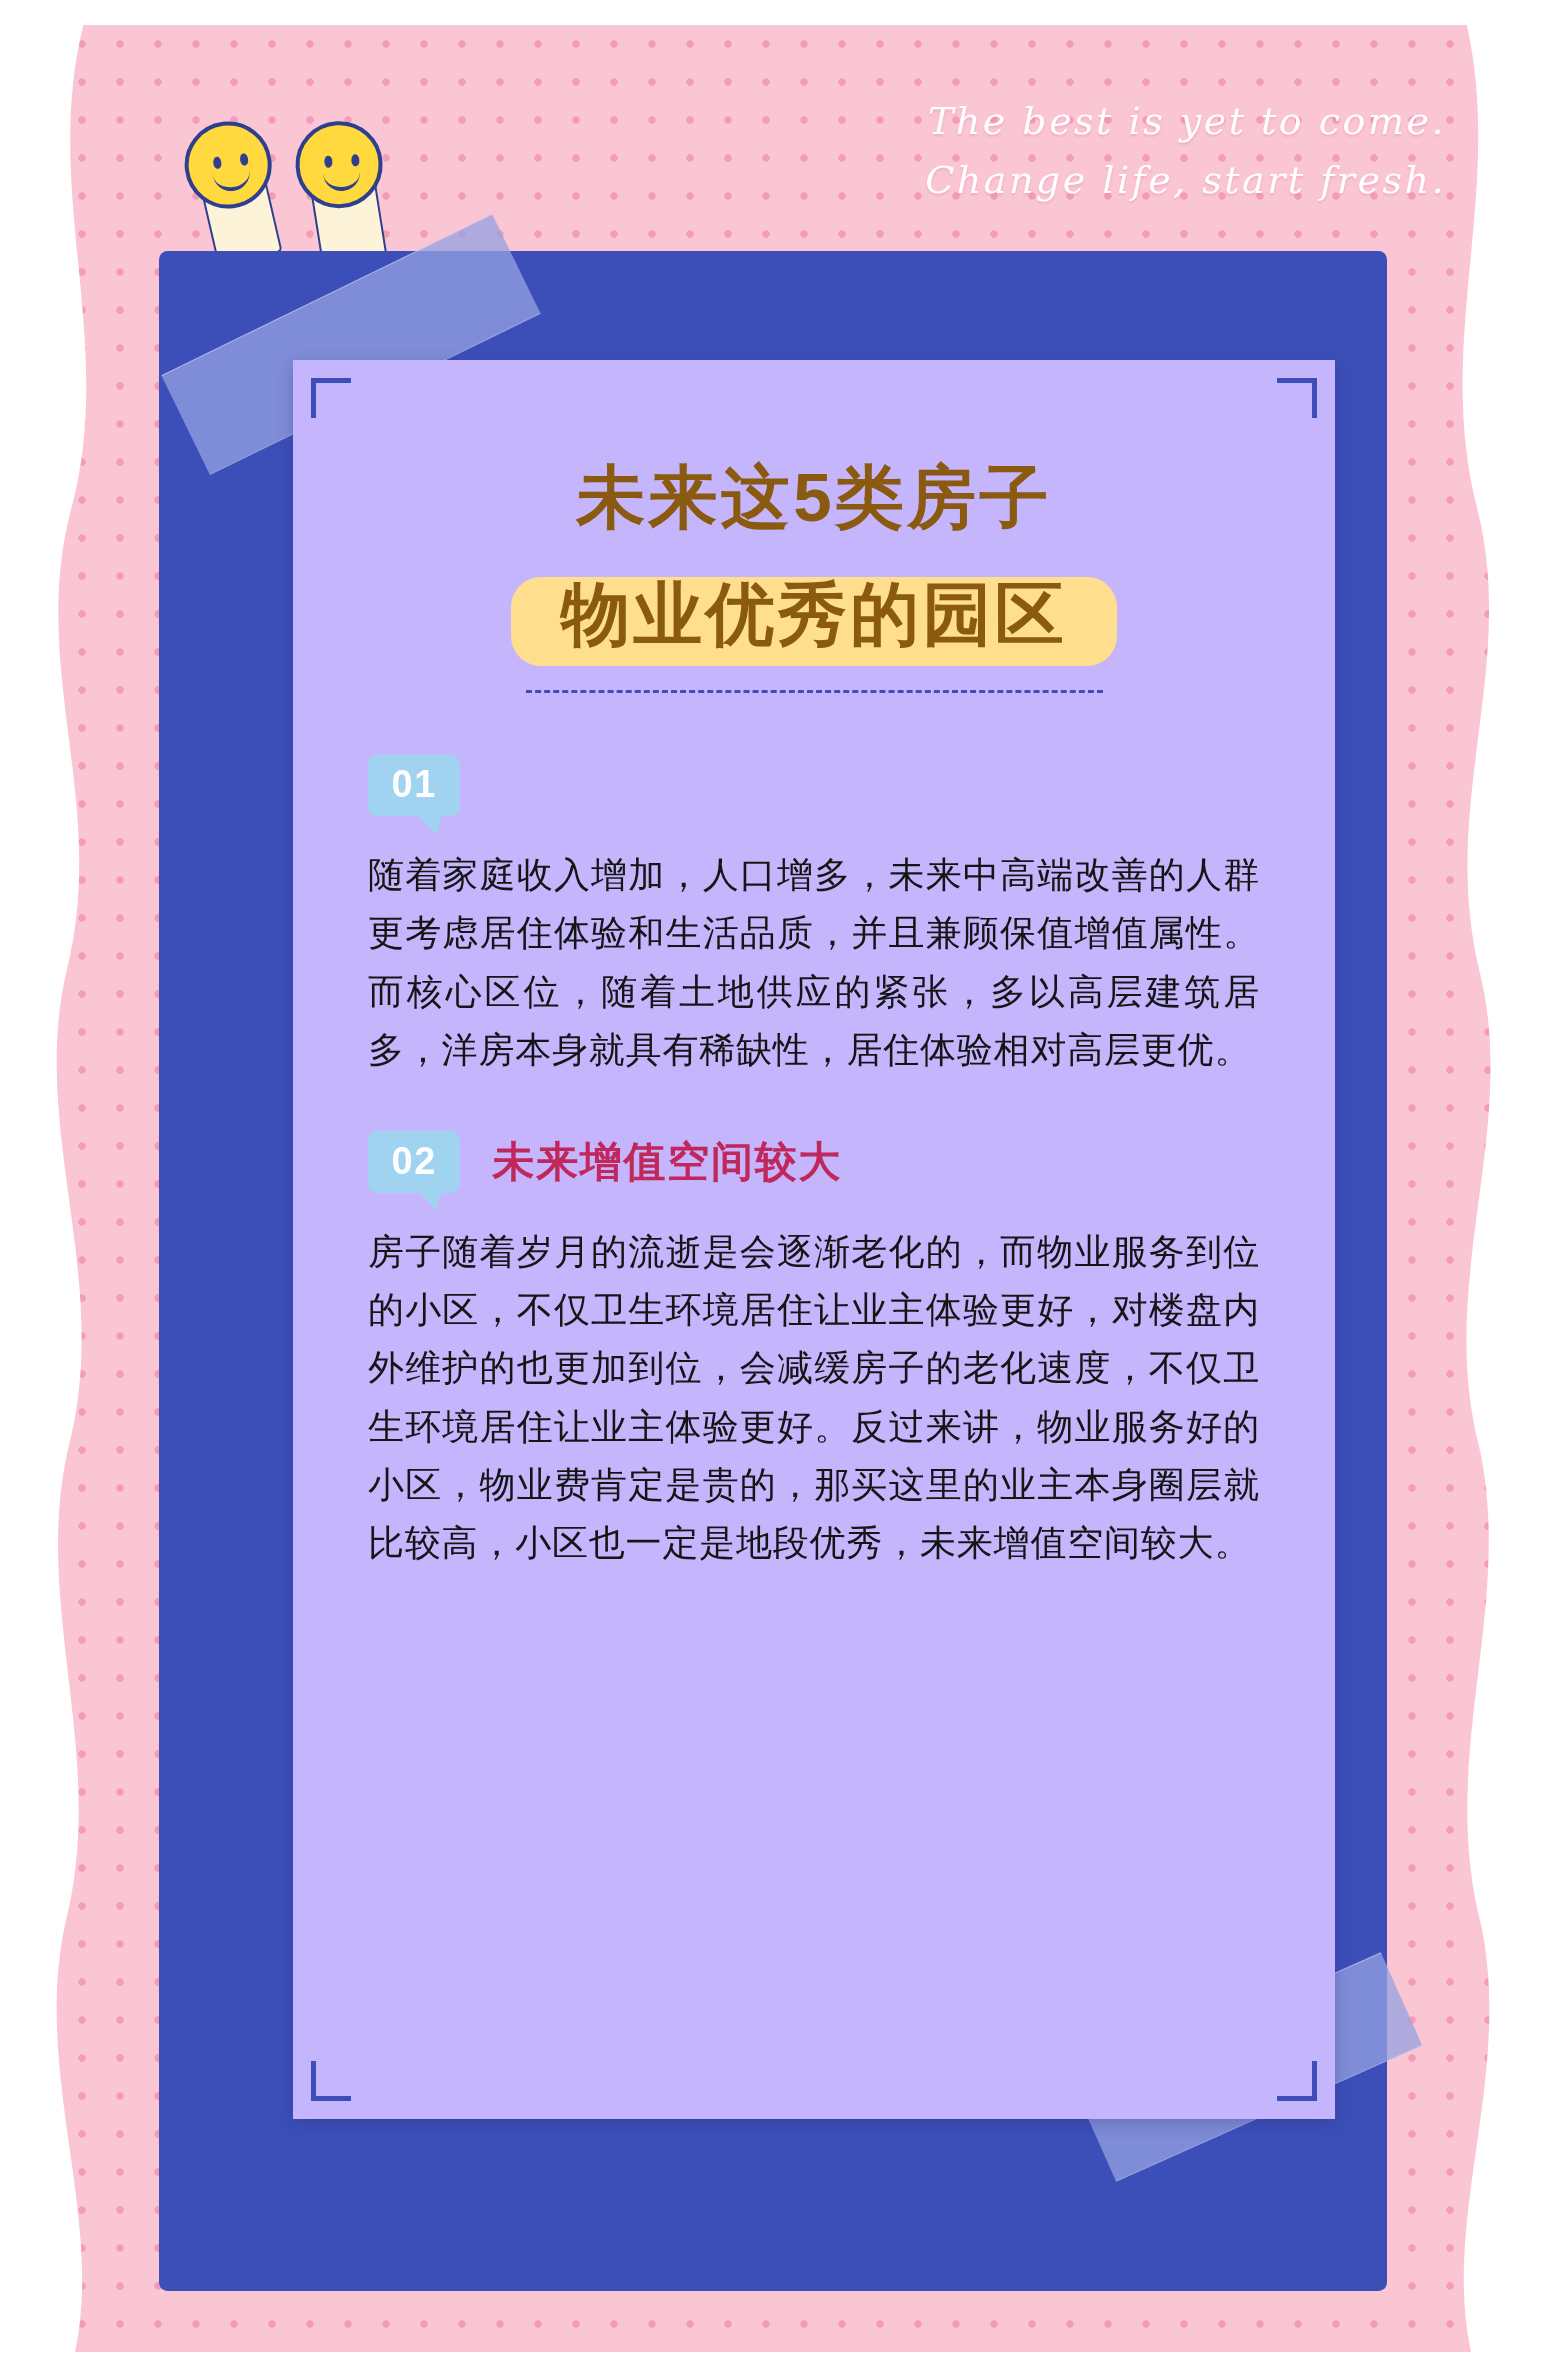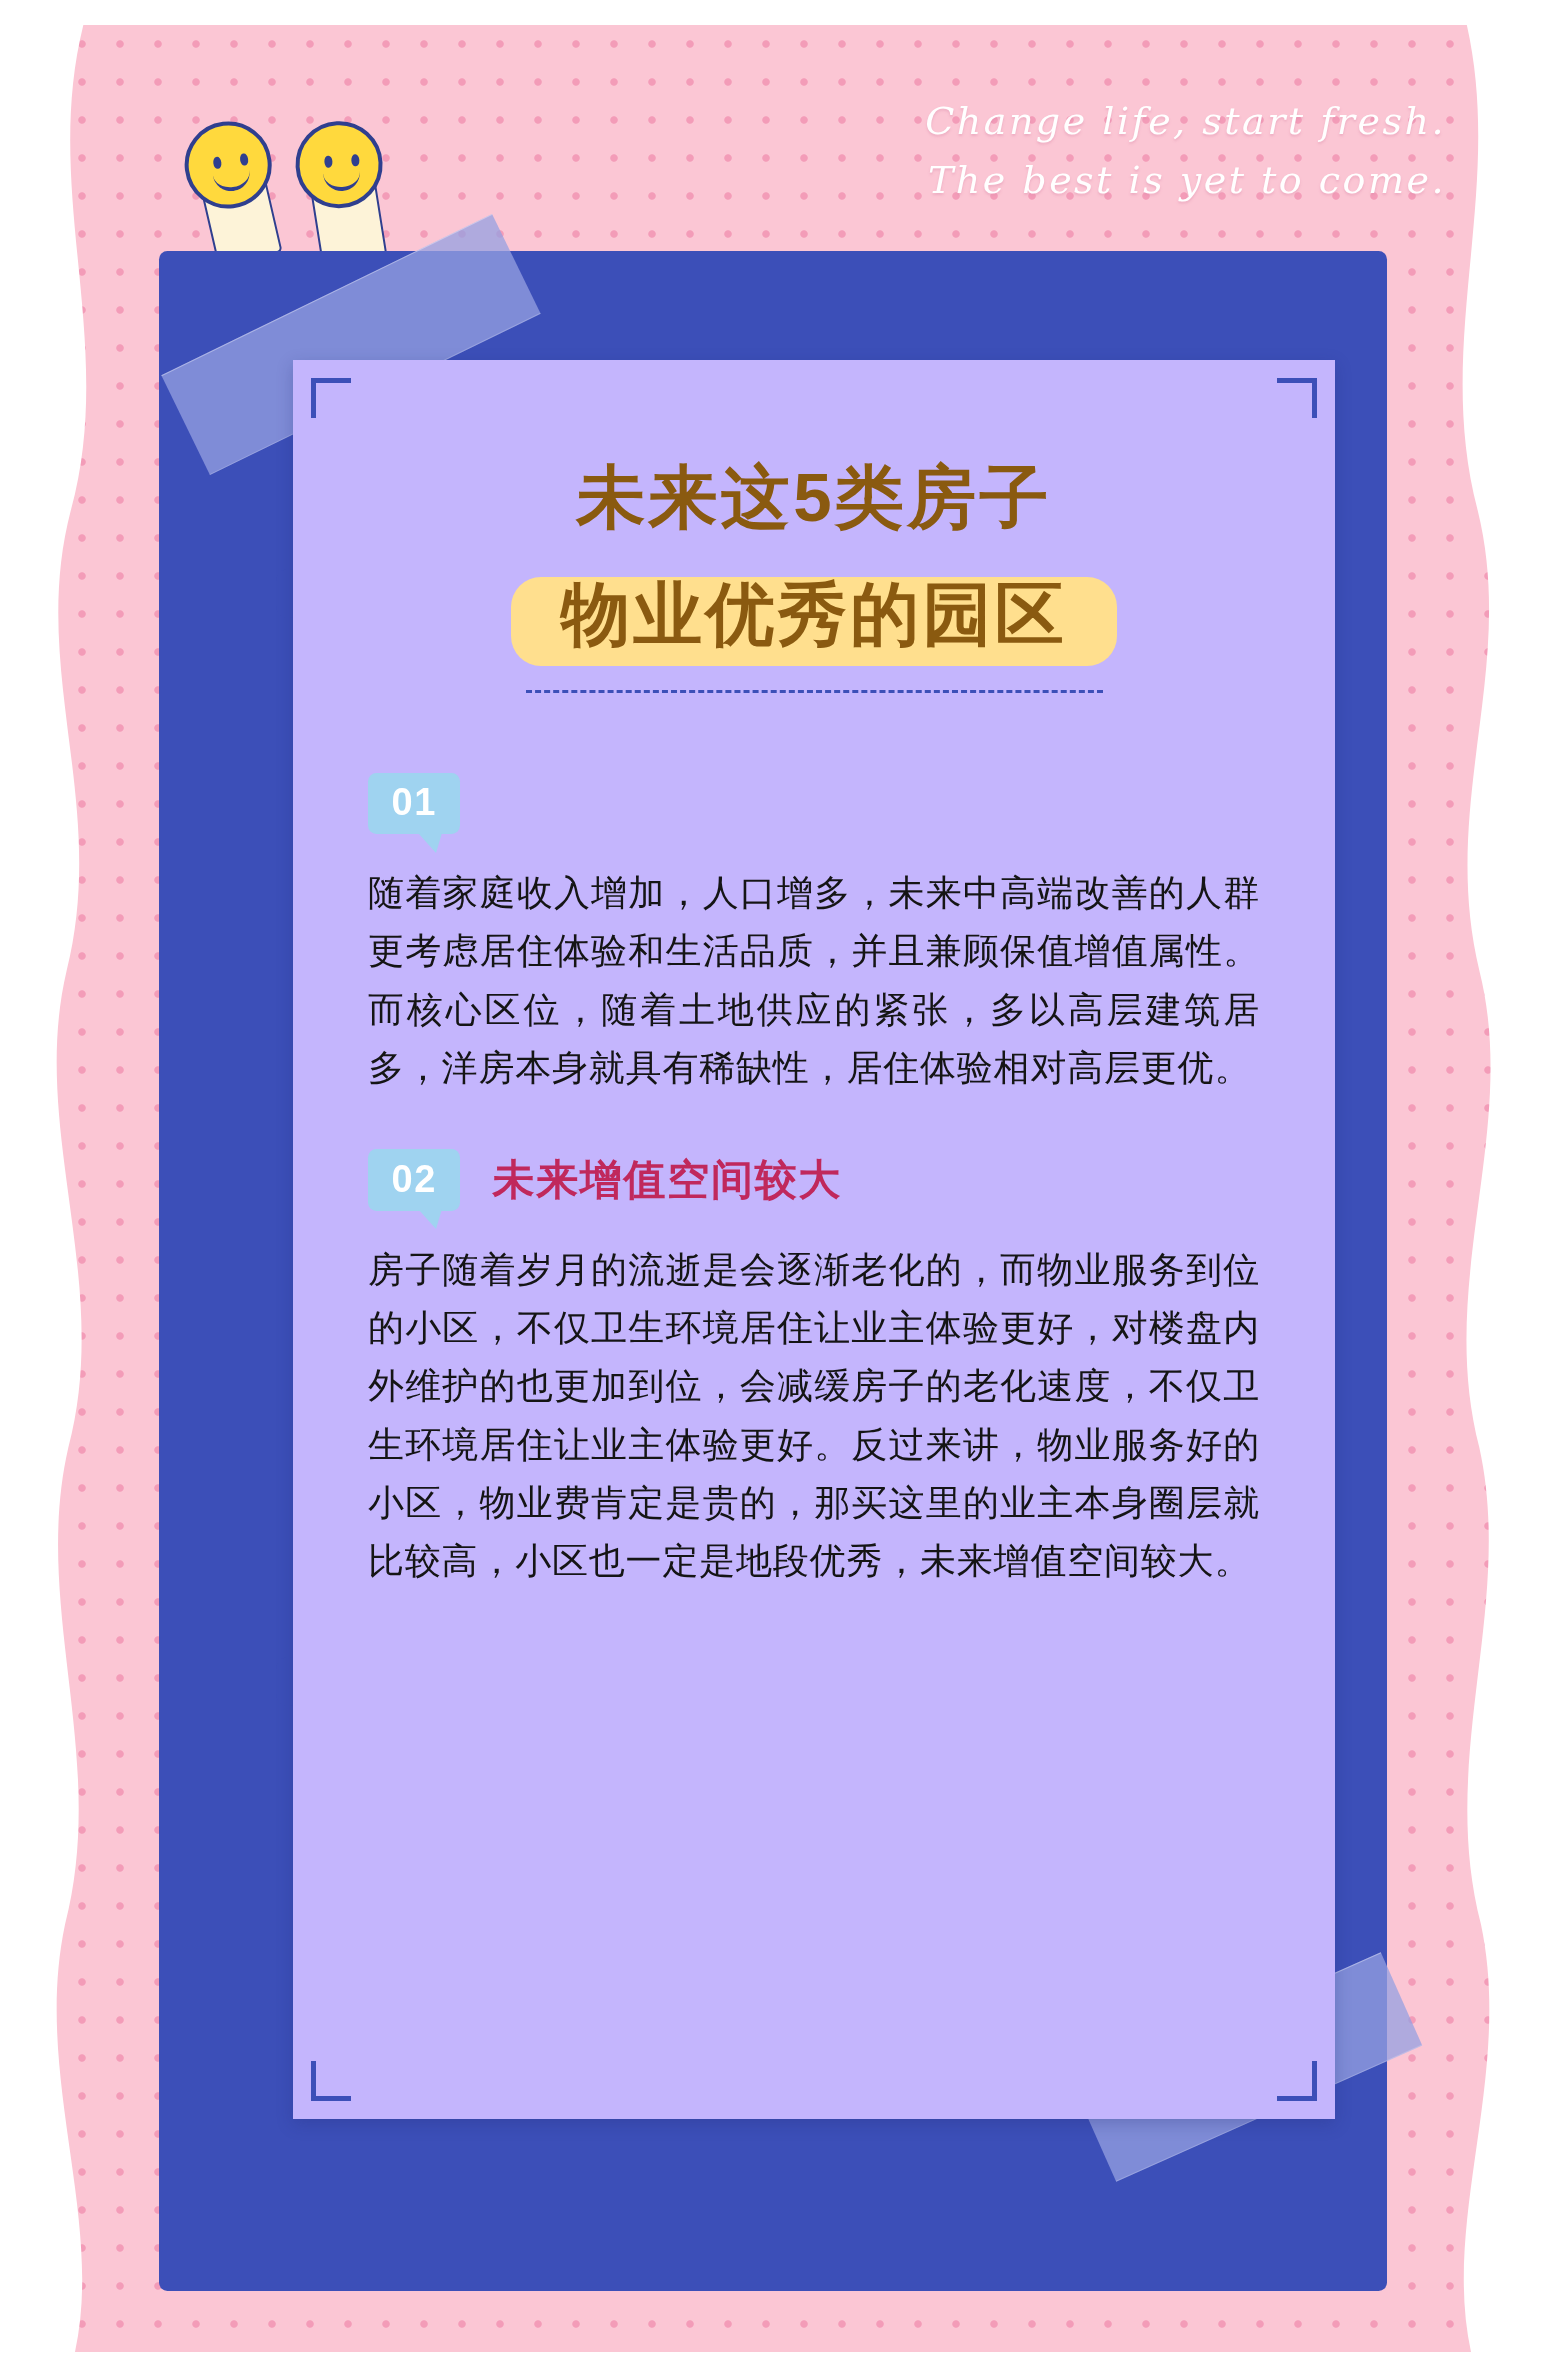--- a/index.html
+++ b/index.html
@@ -301,22 +301,22 @@
       <path d="M0,0 L70,0 C20,200 110,380 55,580 C5,770 100,930 50,1130 C5,1320 105,1500 52,1700 C8,1890 100,2070 48,2270 C10,2450 95,2620 60,2781 L0,2781 Z" fill="#ffffff"></path>
     </svg>
   </div>
   <div class="wave-right">
     <svg width="100" height="2327" viewBox="0 0 120 2781" preserveAspectRatio="none">
       <path d="M120,0 L55,0 C100,200 15,380 68,580 C115,770 22,930 70,1130 C118,1320 18,1500 70,1700 C112,1890 20,2070 72,2270 C110,2450 25,2620 60,2781 L120,2781 Z" fill="#ffffff"></path>
     </svg>
   </div>
 
   <div class="script">
+    <div>The best is yet to come.</div>
     <div>Change life, start fresh.</div>
-    <div>The best is yet to come.</div>
   </div>
 
   <div class="clips">
     <div class="clip clip1">
       <div class="paper"></div>
       <div class="face">
         <div class="eye l"></div>
         <div class="eye r"></div>
         <div class="mouth"></div>
       </div>
@@ -350,21 +350,21 @@
     <div style="padding: 92px 75px 0;">
       <div class="title-block" style="position:static;">
         <div class="title-1">未来这5类房子</div>
         <div class="title-2-wrap">
           <div class="title-2-hl"></div>
           <div class="title-2">物业优秀的园区</div>
         </div>
         <div class="dash-rule"></div>
       </div>
 
-      <div class="section" style="margin-top: 80px;">
+      <div class="section" style="margin-top: 62px;">
         <div class="sec-head">
           <div class="badge">01</div>
         </div>
         <div class="sec-body">随着家庭收入增加，人口增多，未来中高端改善的人群更考虑居住体验和生活品质，并且兼顾保值增值属性。而核心区位，随着土地供应的紧张，多以高层建筑居多，洋房本身就具有稀缺性，居住体验相对高层更优。</div>
       </div>
 
       <div class="section" style="margin-top: 52px;">
         <div class="sec-head">
           <div class="badge">02</div>
           <div class="sec-title">未来增值空间较大</div>

